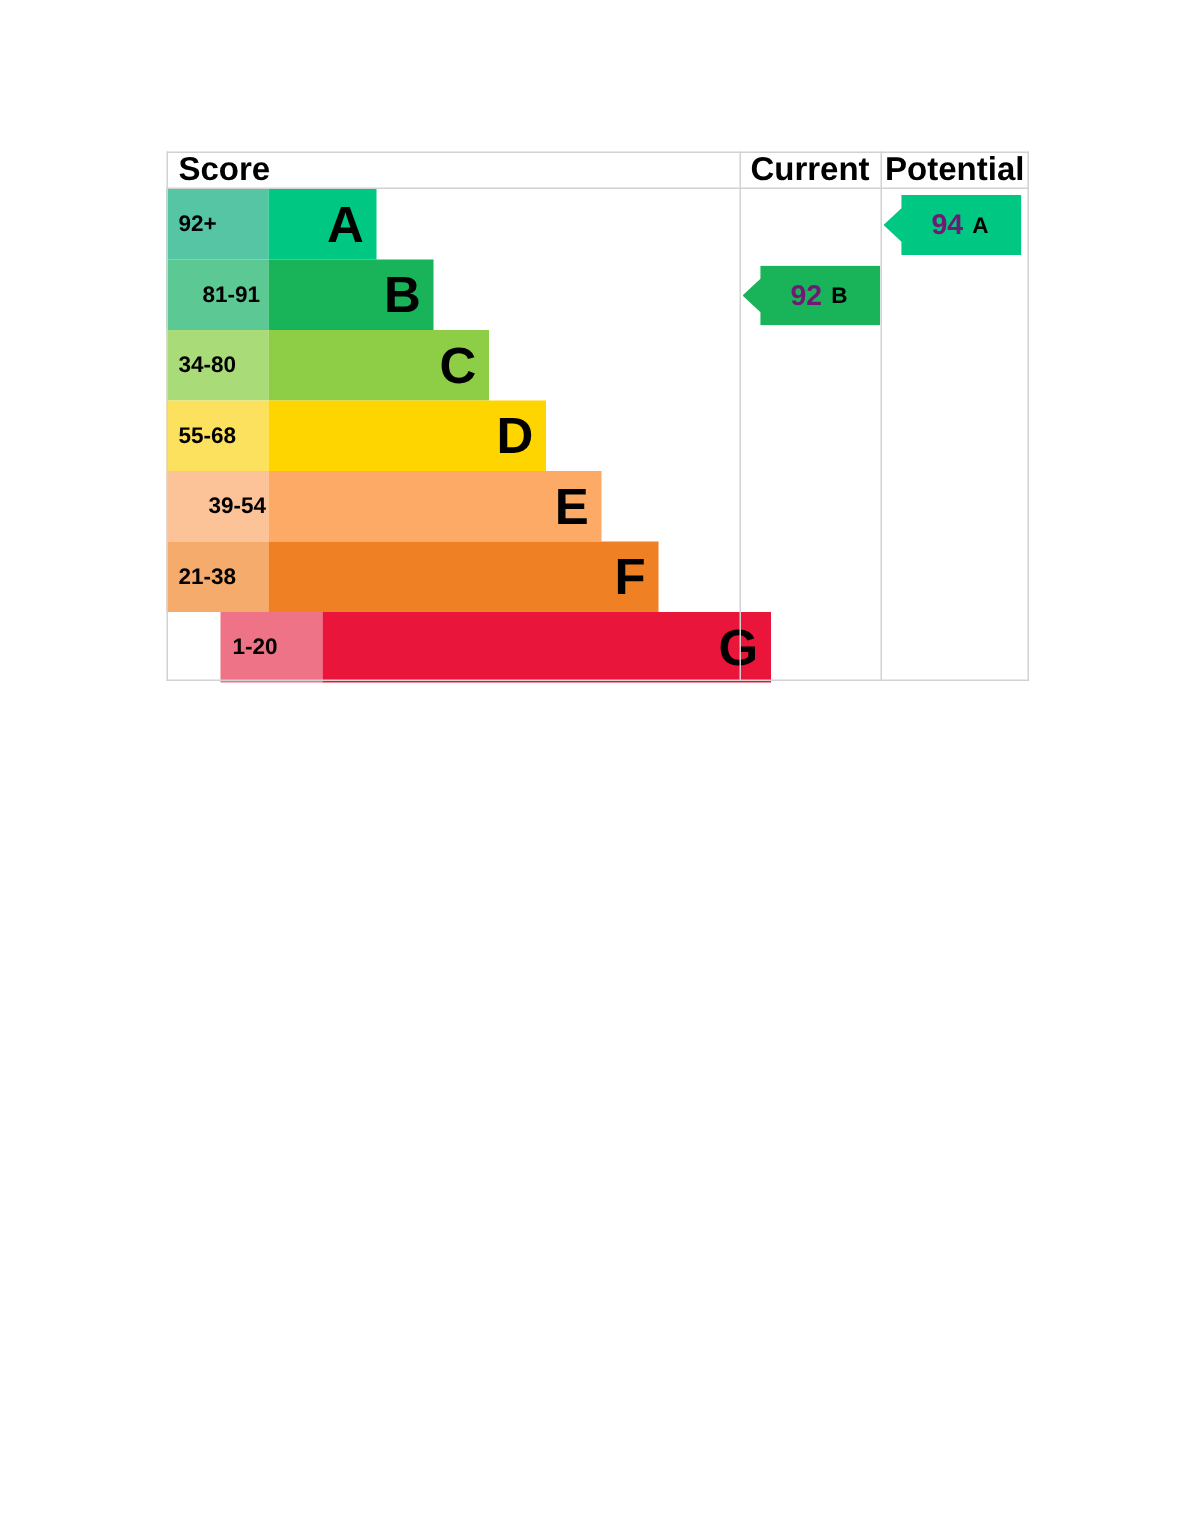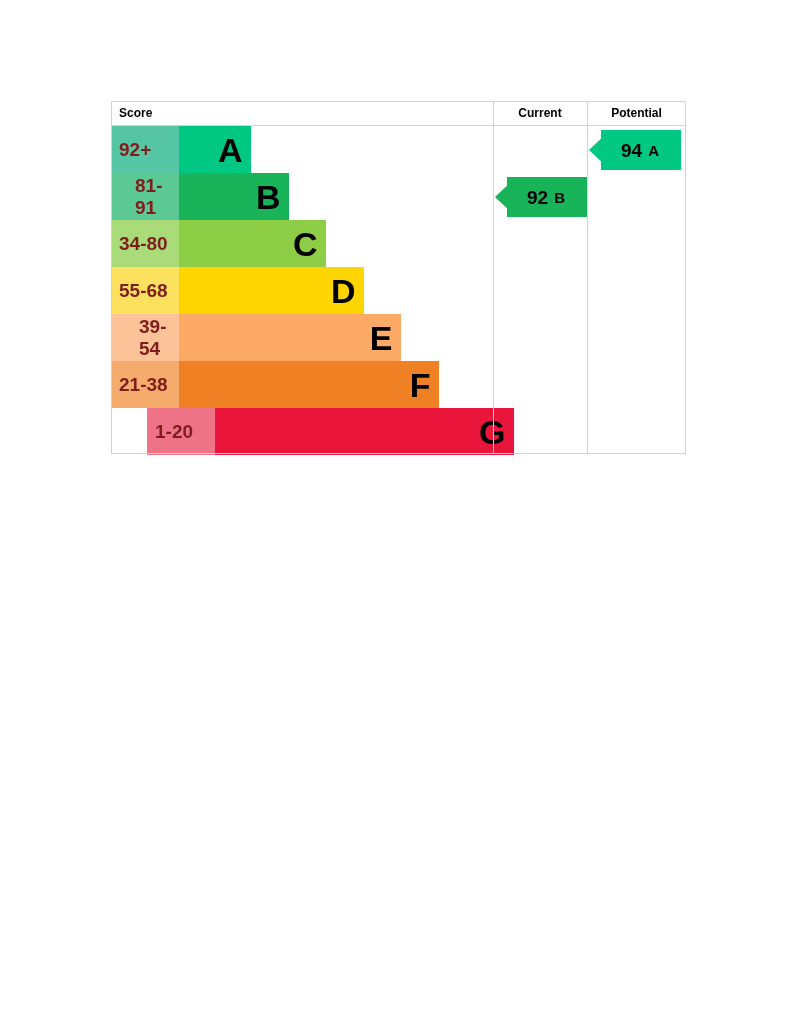--- a/index.html
+++ b/index.html
@@ -31,21 +31,21 @@
     left: 0; top: 0;
     width: 575px;
     height: 25px;
     box-sizing: border-box;
   }
   .hdr-cell {
     position: absolute;
     top: 0;
     height: 25px;
     box-sizing: border-box;
-    font-size: 12px;
+    font-size: 22px;
     font-weight: bold;
     color: #000000;
     line-height: 24px;
     white-space: nowrap;
     background: #ffffff;
   }
   .hdr-score     { left: 0px;   width: 68px;  padding-left: 8px; }
   .hdr-rating    { left: 68px;  width: 314px; padding-left: 9px; }
   .hdr-current   { left: 382px; width: 94px;  text-align: center; }
   .hdr-potential { left: 476px; width: 99px;  text-align: center; }
@@ -56,23 +56,23 @@
     left: 0;
     width: 575px;
     height: 47px;
   }
   .score-cell {
     position: absolute;
     left: 0; top: 0;
     width: 68px; height: 47px;
     box-sizing: border-box;
     padding-left: 8px;
-    font-size: 19px;
-    font-weight: bold;
-    color: #7f1d1d;
+    font-size: 15px;
+    font-weight: bold;
+    color: #000000;
     display: flex;
     align-items: center;
   }
   .band-bar {
     position: absolute;
     top: 0;
     left: 68px;
     height: 47px;
     box-sizing: border-box;
     display: flex;
@@ -118,21 +118,21 @@
     display: flex;
     align-items: center;
     justify-content: center;
     clip-path: polygon(13% 0%, 100% 0%, 100% 100%, 13% 100%, 13% 78%, 0% 50%, 13% 22%);
     padding-left: 10px;
     box-sizing: border-box;
   }
   .arrow-score {
     font-size: 19px;
     font-weight: bold;
-    color: #000000;
+    color: #701a75;
     line-height: 19px;
   }
   .arrow-band {
     font-size: 15px;
     font-weight: bold;
     color: #000000;
     line-height: 15px;
     margin-left: 6px;
   }
 </style>

